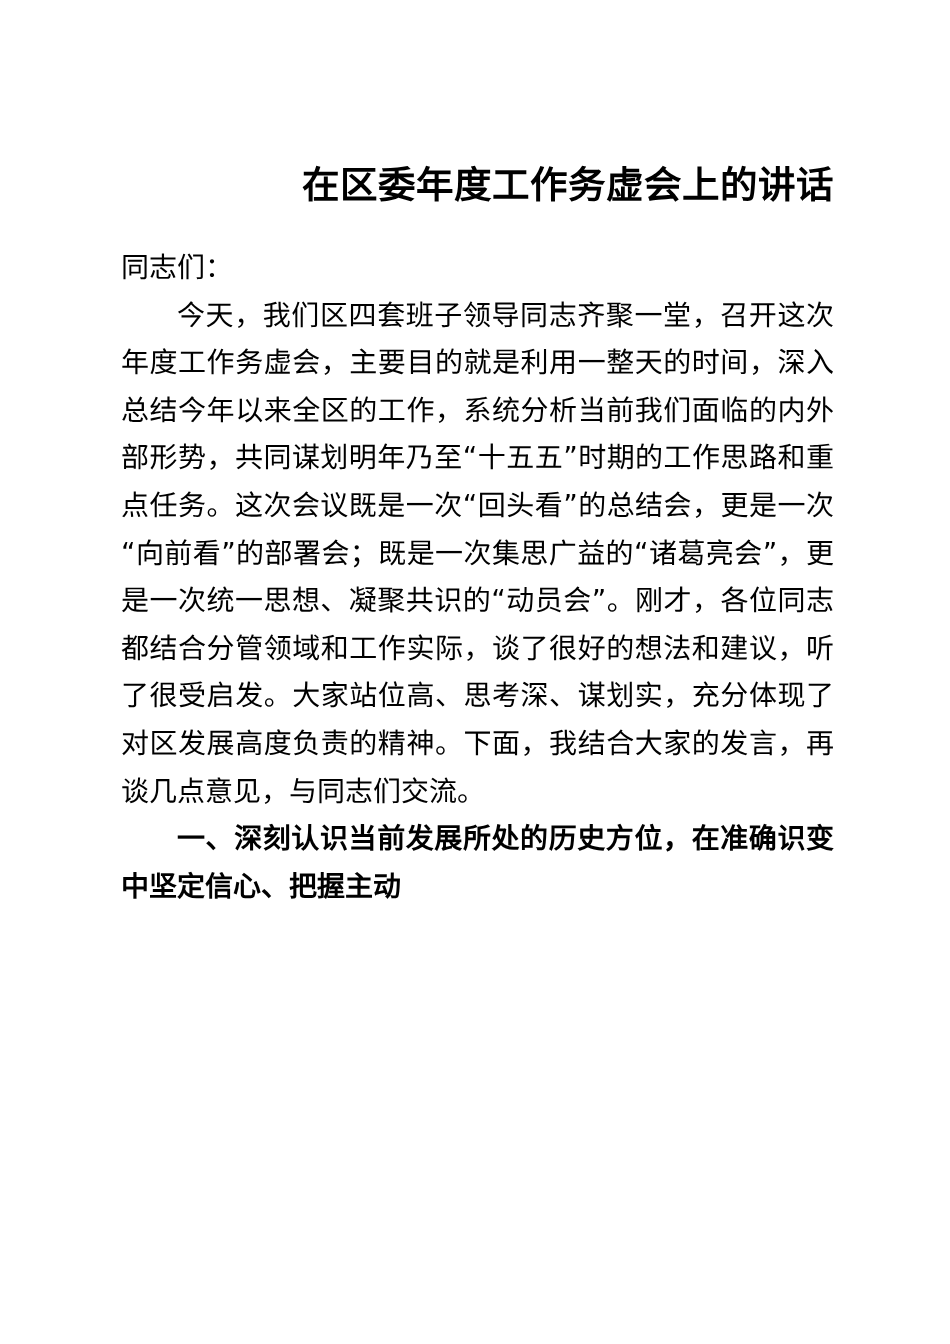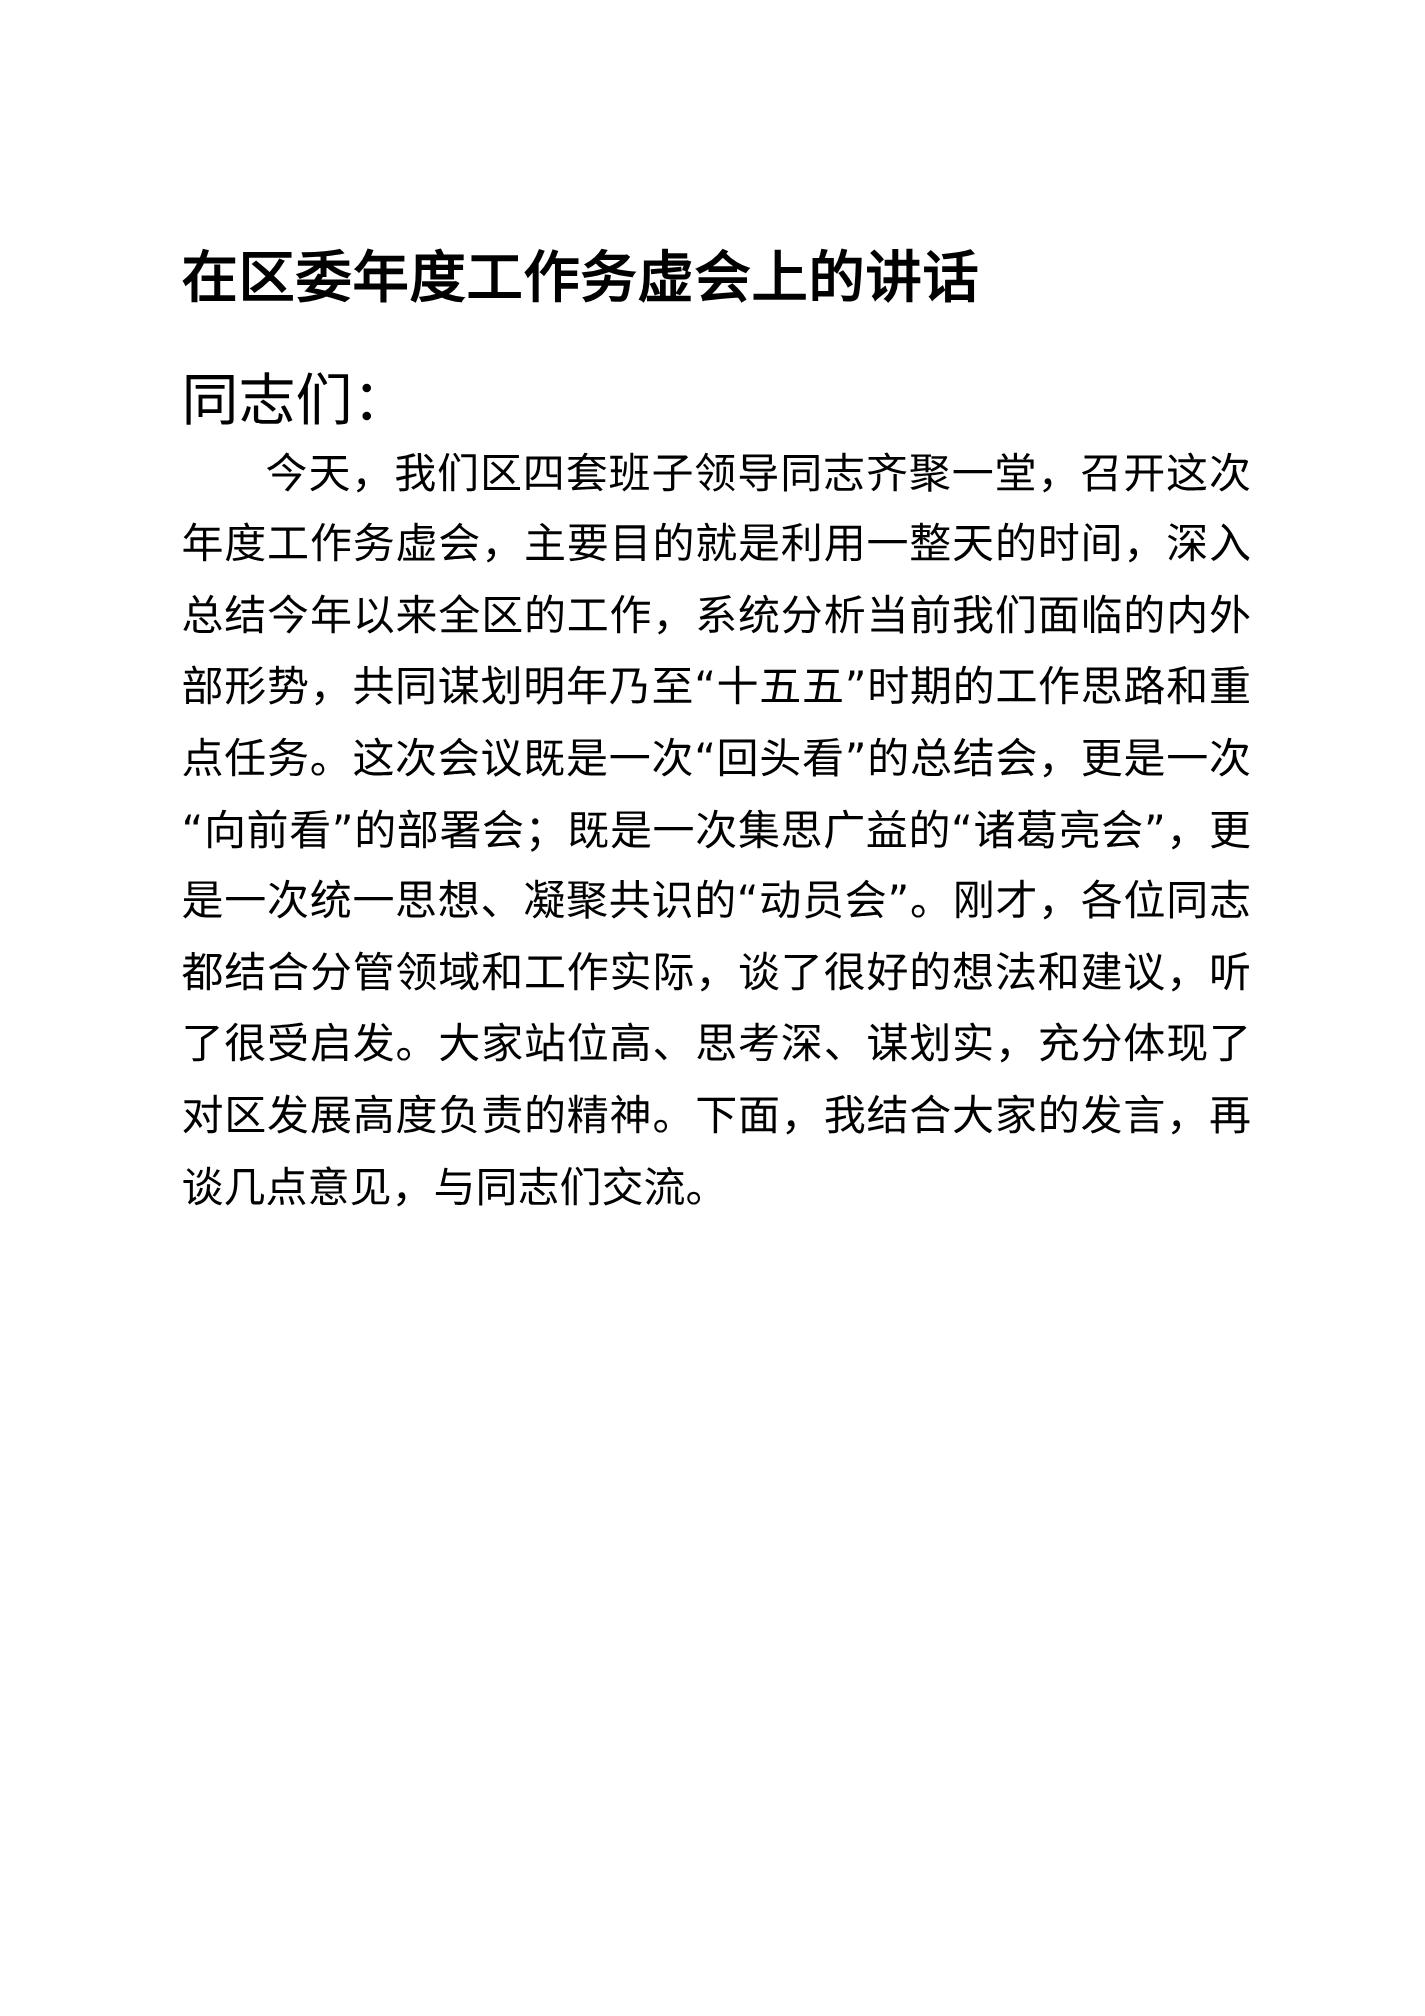--- a/index.html
+++ b/index.html
@@ -24,27 +24,27 @@
   .doc-body {
     position: absolute;
     left: 121px;
     top: 160px;
     width: 713px;
   }
   .doc-title {
     font-size: 37.5px;
     font-weight: 600;
     line-height: 50px;
-    text-align: left;
+    text-align: right;
     letter-spacing: 0.5px;
     margin: 0 0 34px 0;
     white-space: nowrap;
   }
   .salutation {
-    font-size: 38px;
+    font-size: 28px;
     font-weight: 400;
     line-height: 47.6px;
     margin: 0;
     text-align: justify;
     text-align-last: left;
     letter-spacing: 0px;
   }
   .para {
     font-size: 28px;
     font-weight: 400;
@@ -73,16 +73,17 @@
 
 <div class="page">
   <div class="doc-body">
 
     <h1 class="doc-title">在区委年度工作务虚会上的讲话</h1>
 
     <p class="salutation">同志们：</p>
 
     <p class="para">今天，我们区四套班子领导同志齐聚一堂，召开这次年度工作务虚会，主要目的就是利用一整天的时间，深入总结今年以来全区的工作，系统分析当前我们面临的内外部形势，共同谋划明年乃至“十五五”时期的工作思路和重点任务。这次会议既是一次“回头看”的总结会，更是一次“向前看”的部署会；既是一次集思广益的“诸葛亮会”，更是一次统一思想、凝聚共识的“动员会”。刚才，各位同志都结合分管领域和工作实际，谈了很好的想法和建议，听了很受启发。大家站位高、思考深、谋划实，充分体现了对区发展高度负责的精神。下面，我结合大家的发言，再谈几点意见，与同志们交流。</p>
 
+    <p class="heading">一、深刻认识当前发展所处的历史方位，在准确识变中坚定信心、把握主动</p>
 
 
   </div>
 </div>
 
 </body></html>

